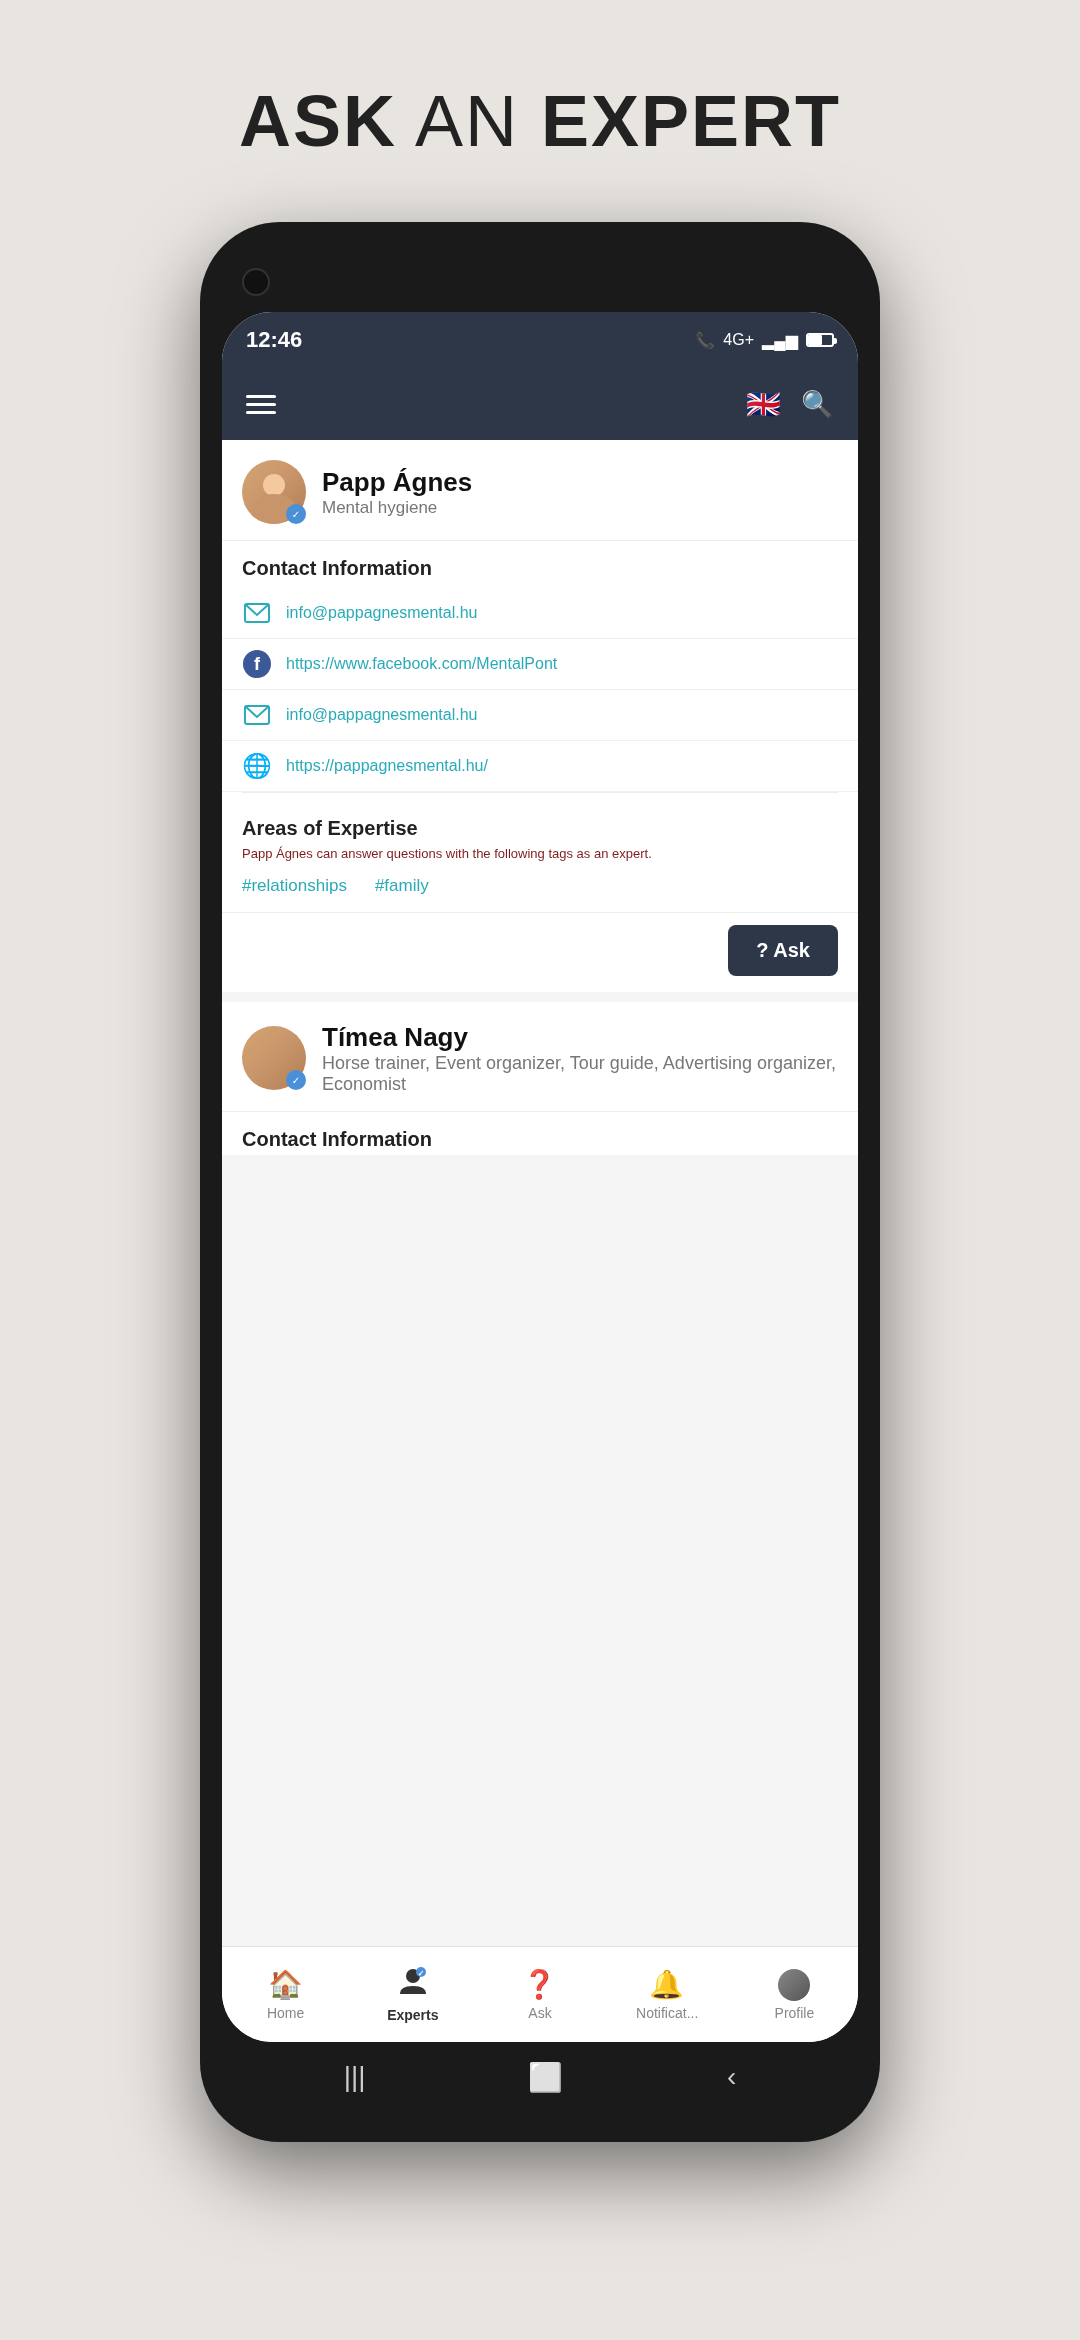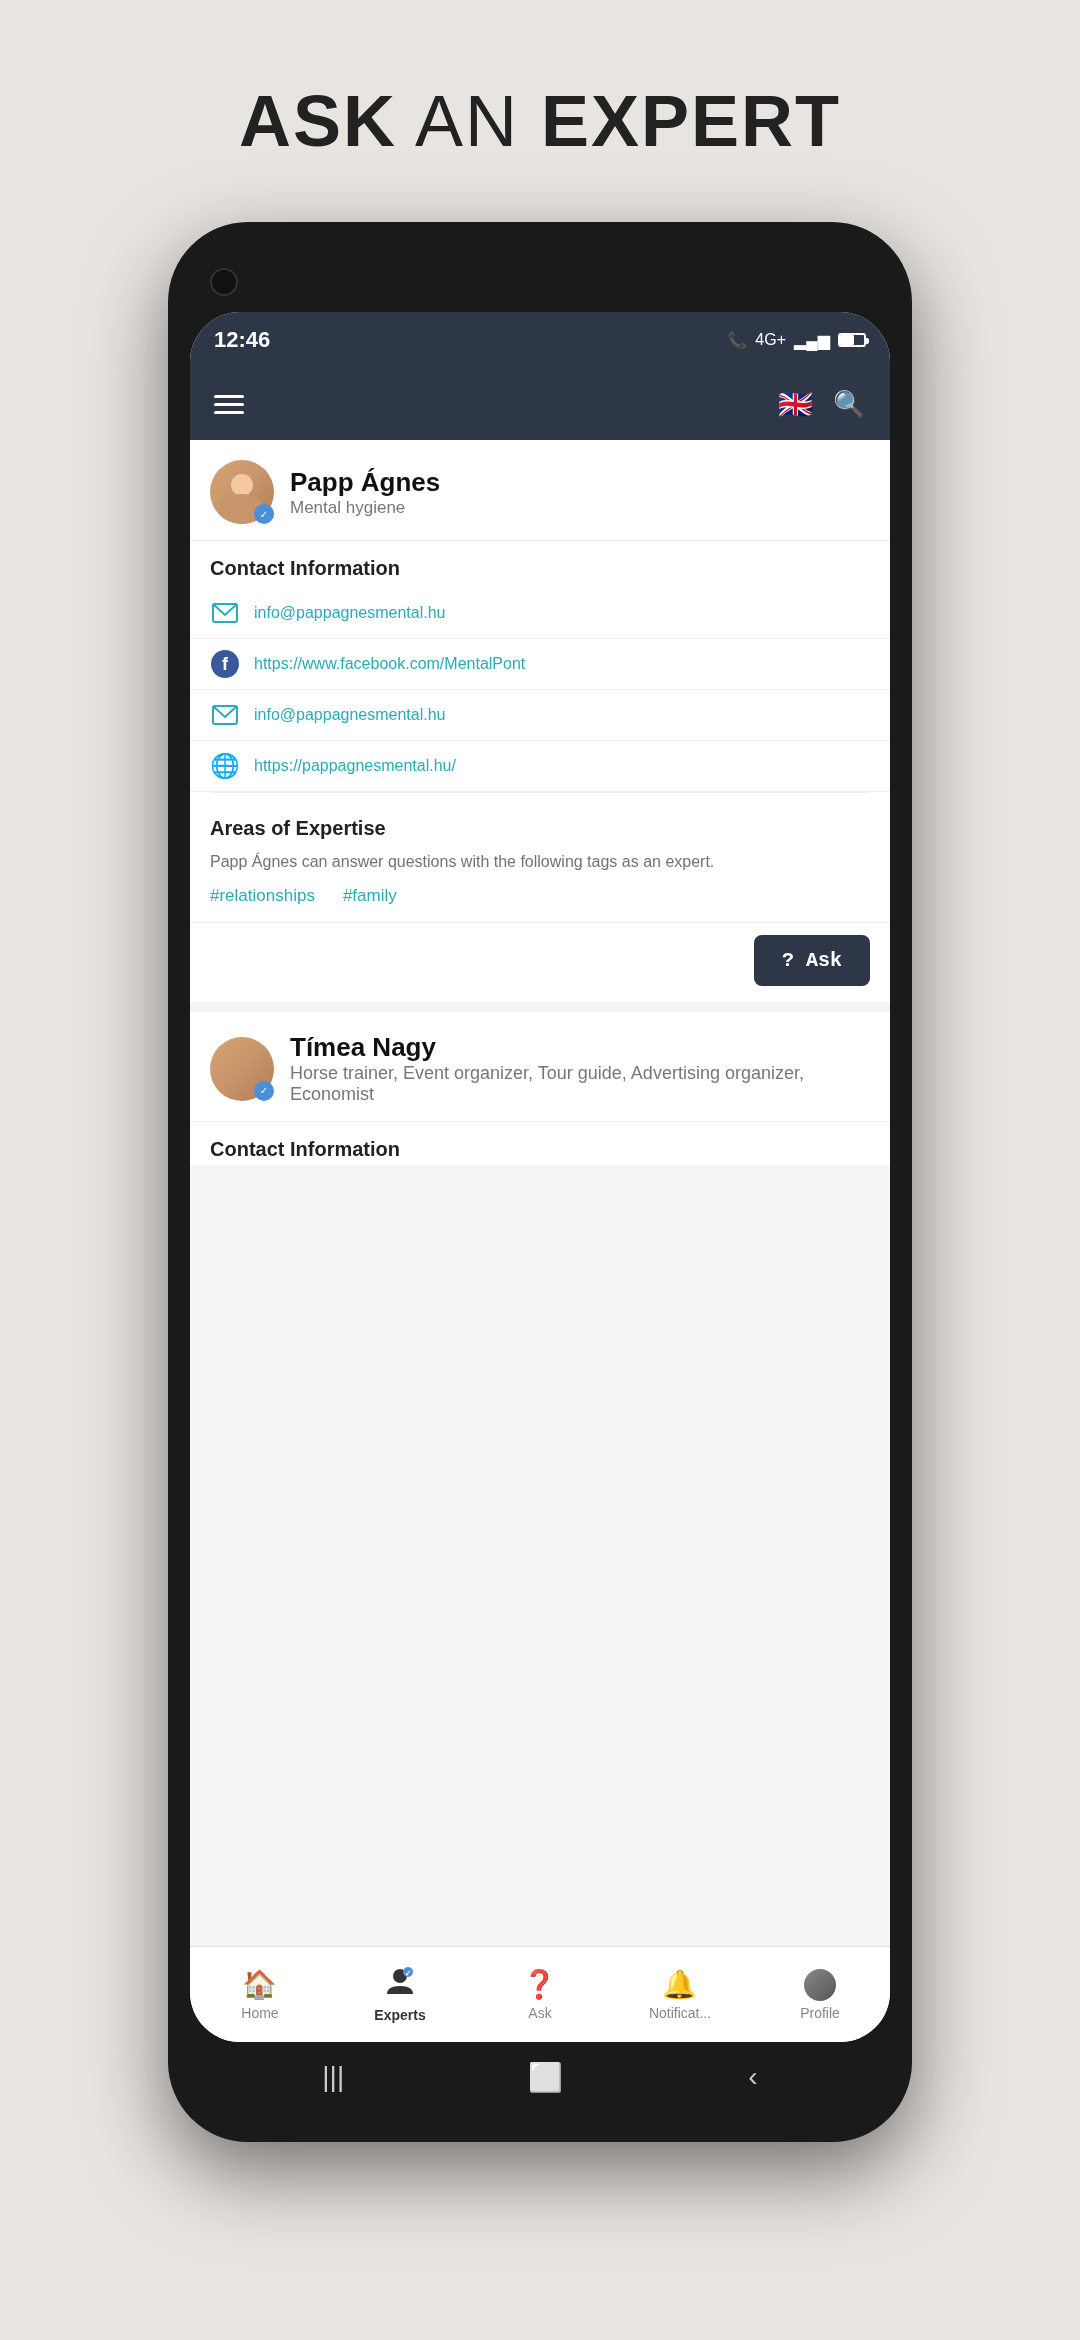--- a/index.html
+++ b/index.html
@@ -22,21 +22,21 @@
       letter-spacing: 2px;
       text-align: center;
     }
     .page-title strong {
       font-weight: 900;
     }
 
     
     .phone-shell {
       margin-top: 60px;
-      width: 744px;
+      width: 680px;
       height: 1920px;
       background: #1a1a1a;
       border-radius: 80px;
       padding: 30px 22px;
       box-shadow: 0 30px 80px rgba(0,0,0,0.5);
       position: relative;
       display: flex;
       flex-direction: column;
     }
 
@@ -236,24 +236,23 @@
     .divider {
       height: 1px;
       background: #eee;
       margin: 0 20px;
     }
 
     .expertise-section {
       padding: 16px 20px;
     }
     .expertise-desc {
-      font-size: 16px;
-      color: #737373;
+      font-size: 13px;
+      color: #7f1d1d;
       line-height: 1.5;
-      margin-top: 6px;
     }
     .tags {
       margin-top: 12px;
       display: flex;
       gap: 28px;
     }
     .tag {
       color: #2aabb8;
       font-size: 17px;
       font-weight: 500;
@@ -270,21 +269,20 @@
       color: #fff;
       border: none;
       border-radius: 8px;
       padding: 14px 28px;
       font-size: 20px;
       font-weight: 600;
       cursor: pointer;
       display: flex;
       align-items: center;
       gap: 8px;
-      font-family: Liberation Mono, monospace;
     }
 
     
     .expert-card-2 {
       background: #fff;
     }
 
     
     .bottom-nav {
       background: #fff;

